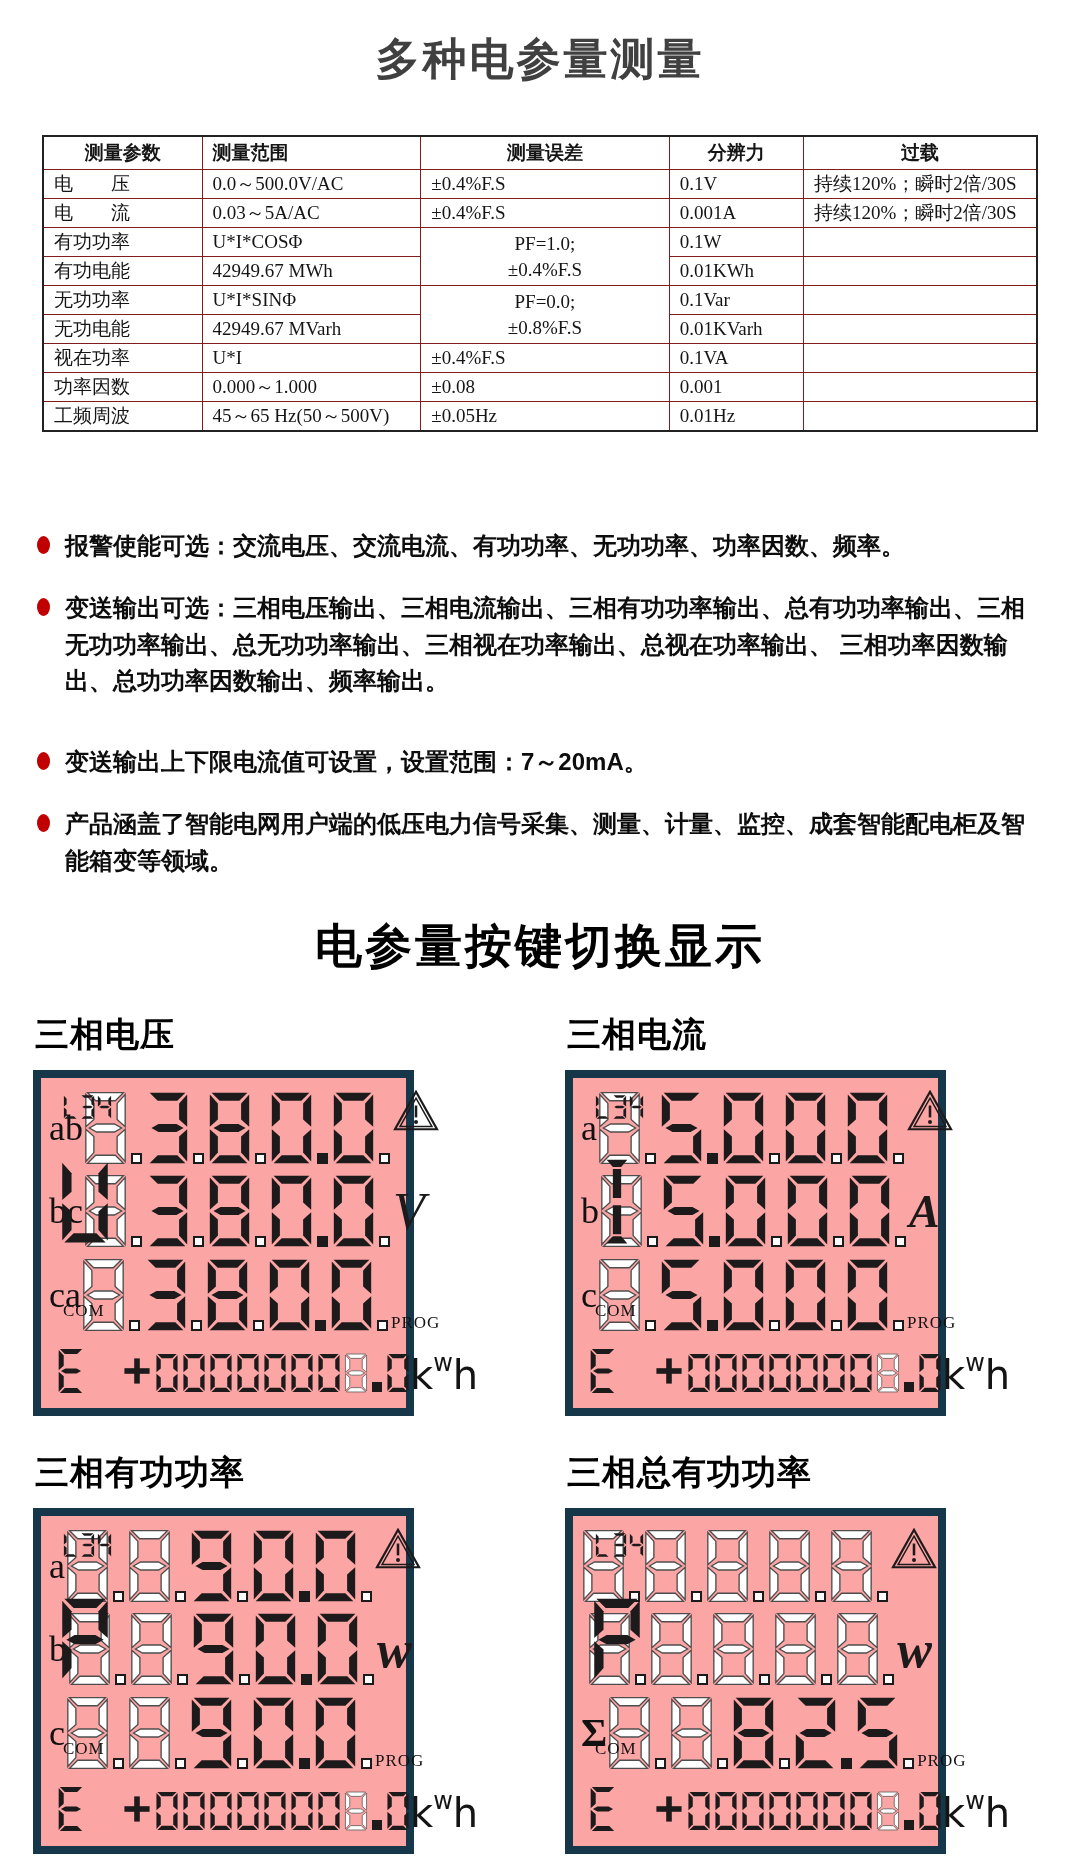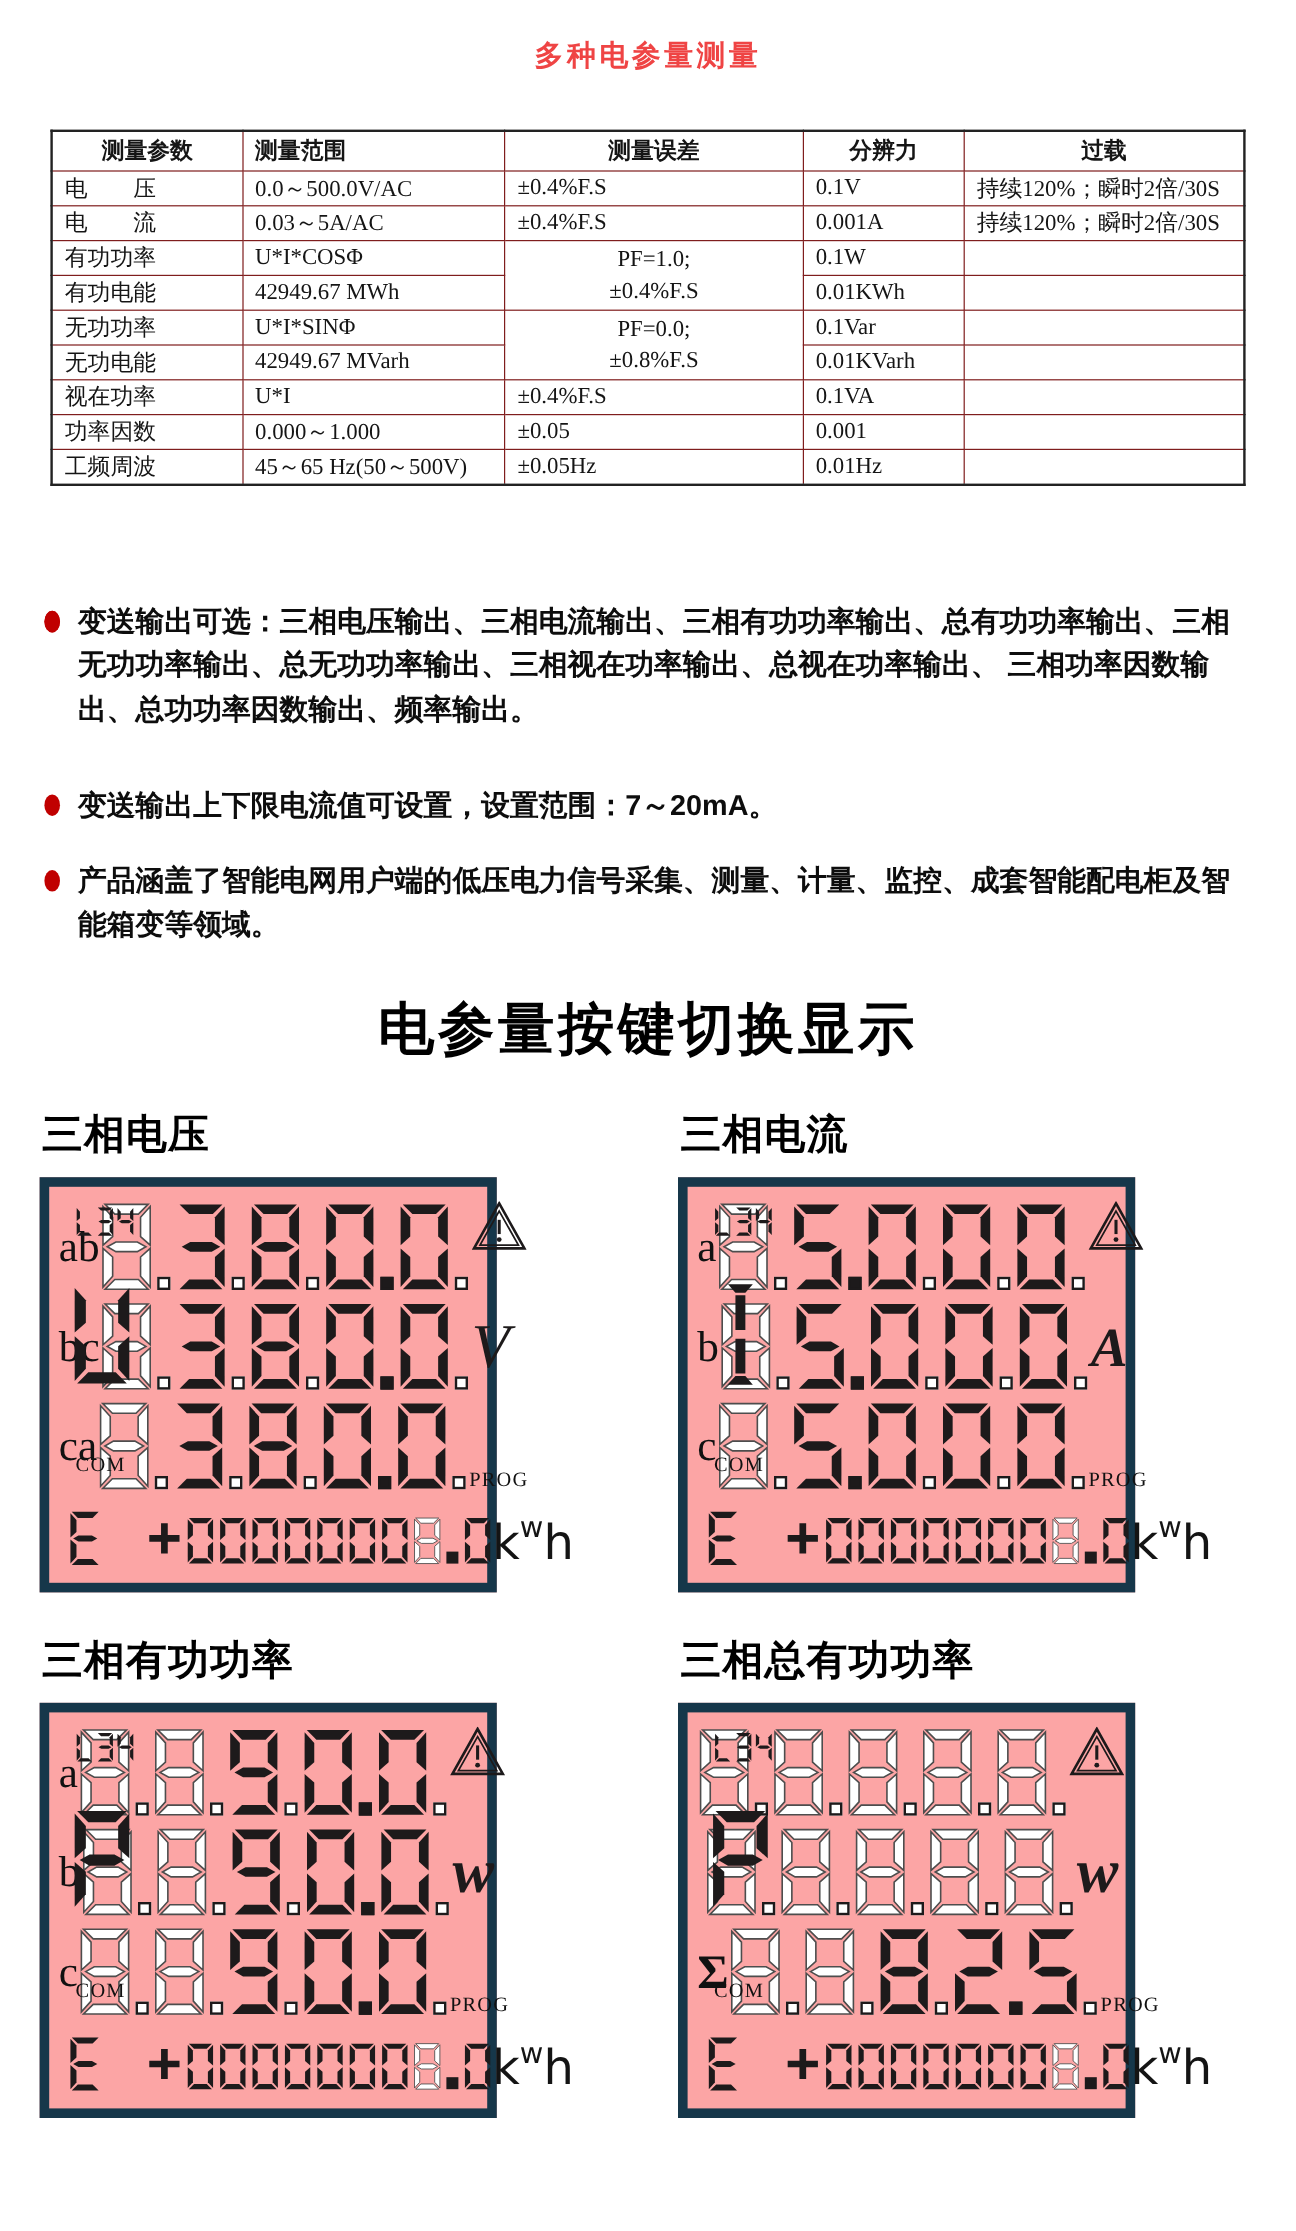--- a/index.html
+++ b/index.html
@@ -1,18 +1,18 @@
 <!DOCTYPE html>
 <html><head>
 <meta charset="utf-8">
 <style>
   html,body{margin:0;padding:0;background:#fff;}
   .page{width:1080px;height:1859px;background:#fff;position:relative;overflow:hidden;
         font-family:"Liberation Sans",sans-serif;color:#111;}
-  .h1{margin:30px 0 0;text-align:center;font-weight:bold;font-size:24px;letter-spacing:3px;color:#ef4444;}
+  .h1{margin:30px 0 0;text-align:center;font-weight:bold;font-size:44px;letter-spacing:3px;color:#404040;}
   
   table.spec{margin:46px auto 0;width:996px;border-collapse:collapse;border:2px solid #222;
              font-family:"Liberation Serif","DejaVu Serif",serif;font-size:19px;color:#151515;table-layout:fixed;}
   table.spec th,table.spec td{border:1px solid #7f1d1d;height:26px;padding:1px 10px;font-weight:normal;overflow:hidden;white-space:nowrap;}
   table.spec th{font-weight:bold;text-align:center;height:30px;}
   table.spec th.al{text-align:left;}
   td.c{text-align:left;} td.l{text-align:left;}
   td.err{text-align:center;vertical-align:middle;}
   td.err div{line-height:26px;}
   
@@ -125,36 +125,36 @@
     <tr>
       <td class="c">视在功率</td>
       <td class="l">U*I</td>
       <td class="c">±0.4%F.S</td>
       <td class="l">0.1VA</td>
       <td class="l"></td>
     </tr>
     <tr>
       <td class="c">功率因数</td>
       <td class="l">0.000～1.000</td>
-      <td class="c">±0.05</td>
+      <td class="c">±0.08</td>
       <td class="l">0.001</td>
       <td class="l"></td>
     </tr>
     <tr>
       <td class="c">工频周波</td>
       <td class="l">45～65 Hz(50～500V)</td>
       <td class="c">±0.05Hz</td>
       <td class="l">0.01Hz</td>
       <td class="l"></td>
     </tr>
   </tbody>
     </table>
 
   <div class="features">
-    <p class="feature"><span class="dot"></span></p>
+    <p class="feature"><span class="dot"></span><span>报警使能可选：交流电压、交流电流、有功功率、无功功率、功率因数、频率。</span></p>
     <p class="feature"><span class="dot"></span><span>变送输出可选：三相电压输出、三相电流输出、三相有功功率输出、总有功功率输出、三相无功功率输出、总无功功率输出、三相视在功率输出、总视在功率输出、 三相功率因数输出、总功功率因数输出、频率输出。</span></p>
     <p class="feature gap"><span class="dot"></span><span>变送输出上下限电流值可设置，设置范围：7～20mA。</span></p>
     <p class="feature"><span class="dot"></span><span>产品涵盖了智能电网用户端的低压电力信号采集、测量、计量、监控、成套智能配电柜及智能箱变等领域。</span></p>
   </div>
 
   <div class="h2">电参量按键切换显示</div>
 
   <div class="panels" id="panels-grid">
       <div class="panel-block">
         <h3>三相电压</h3>

